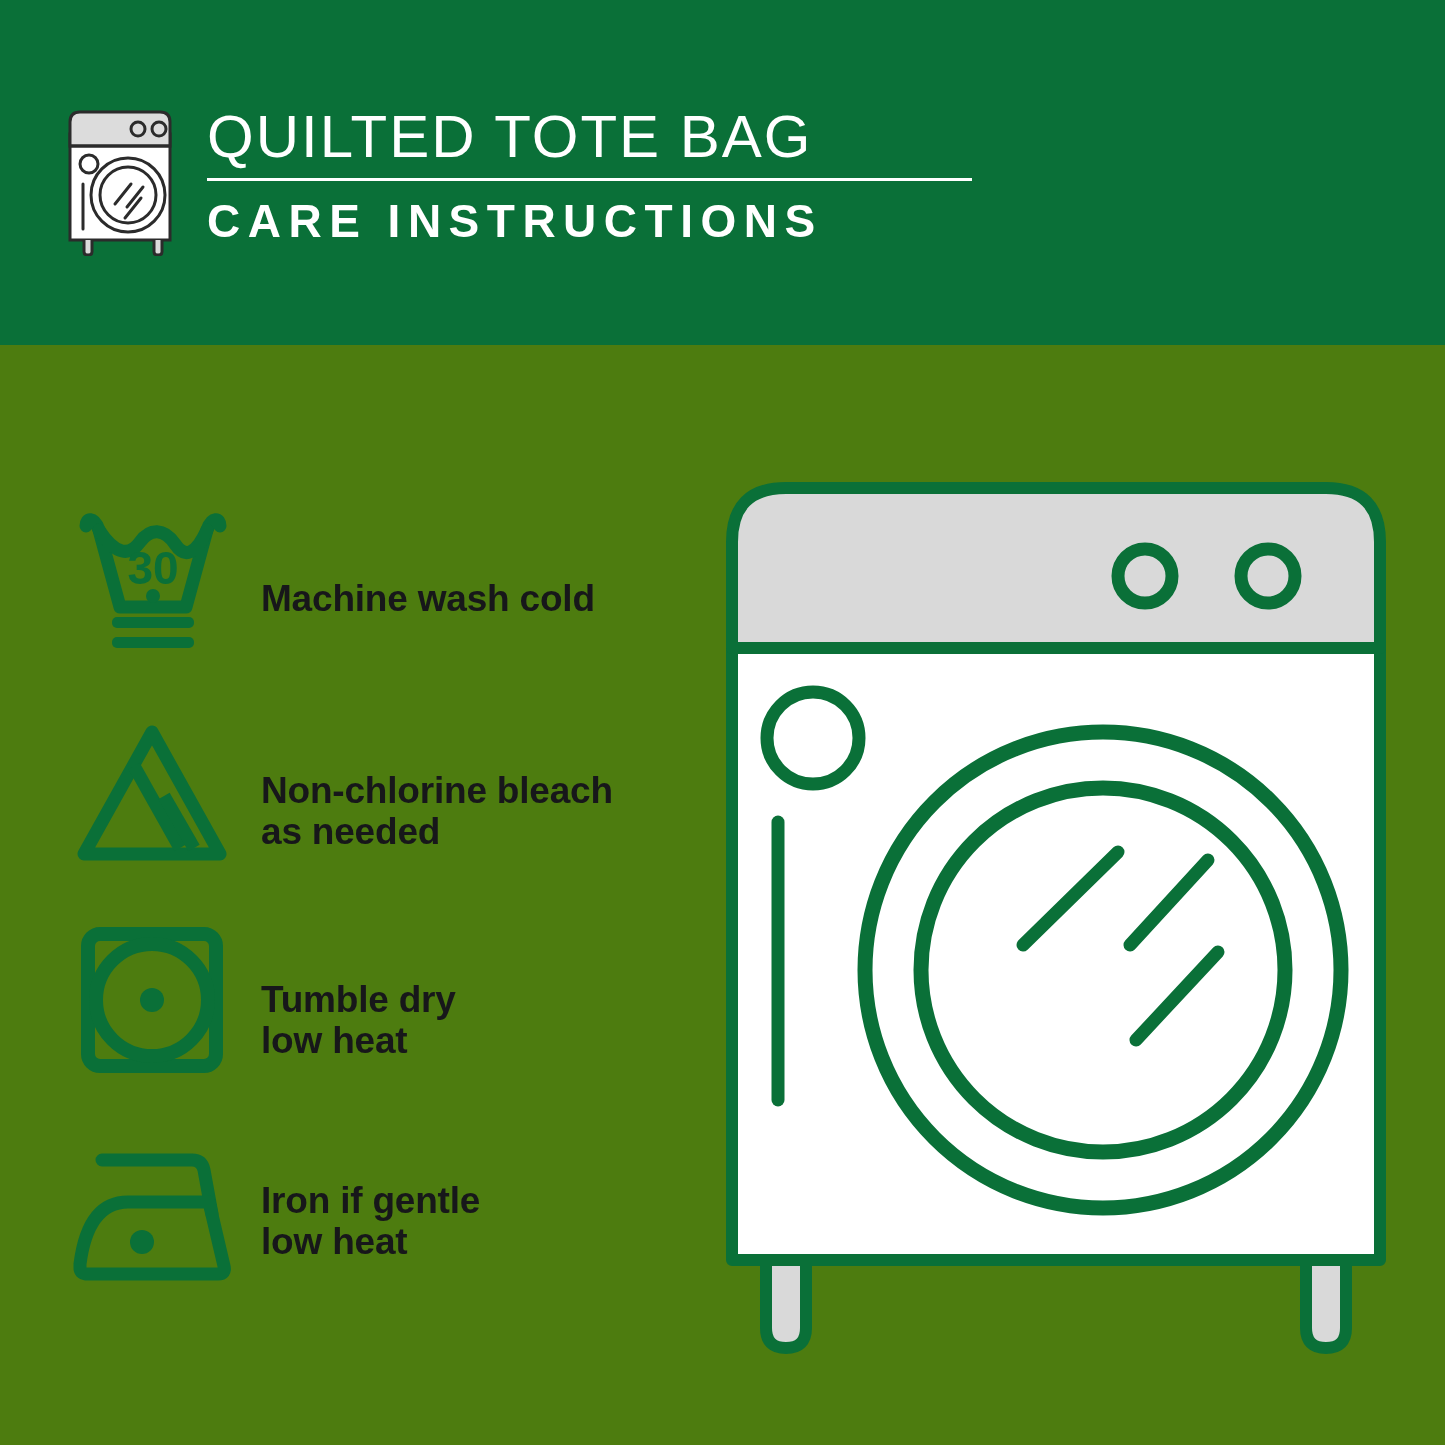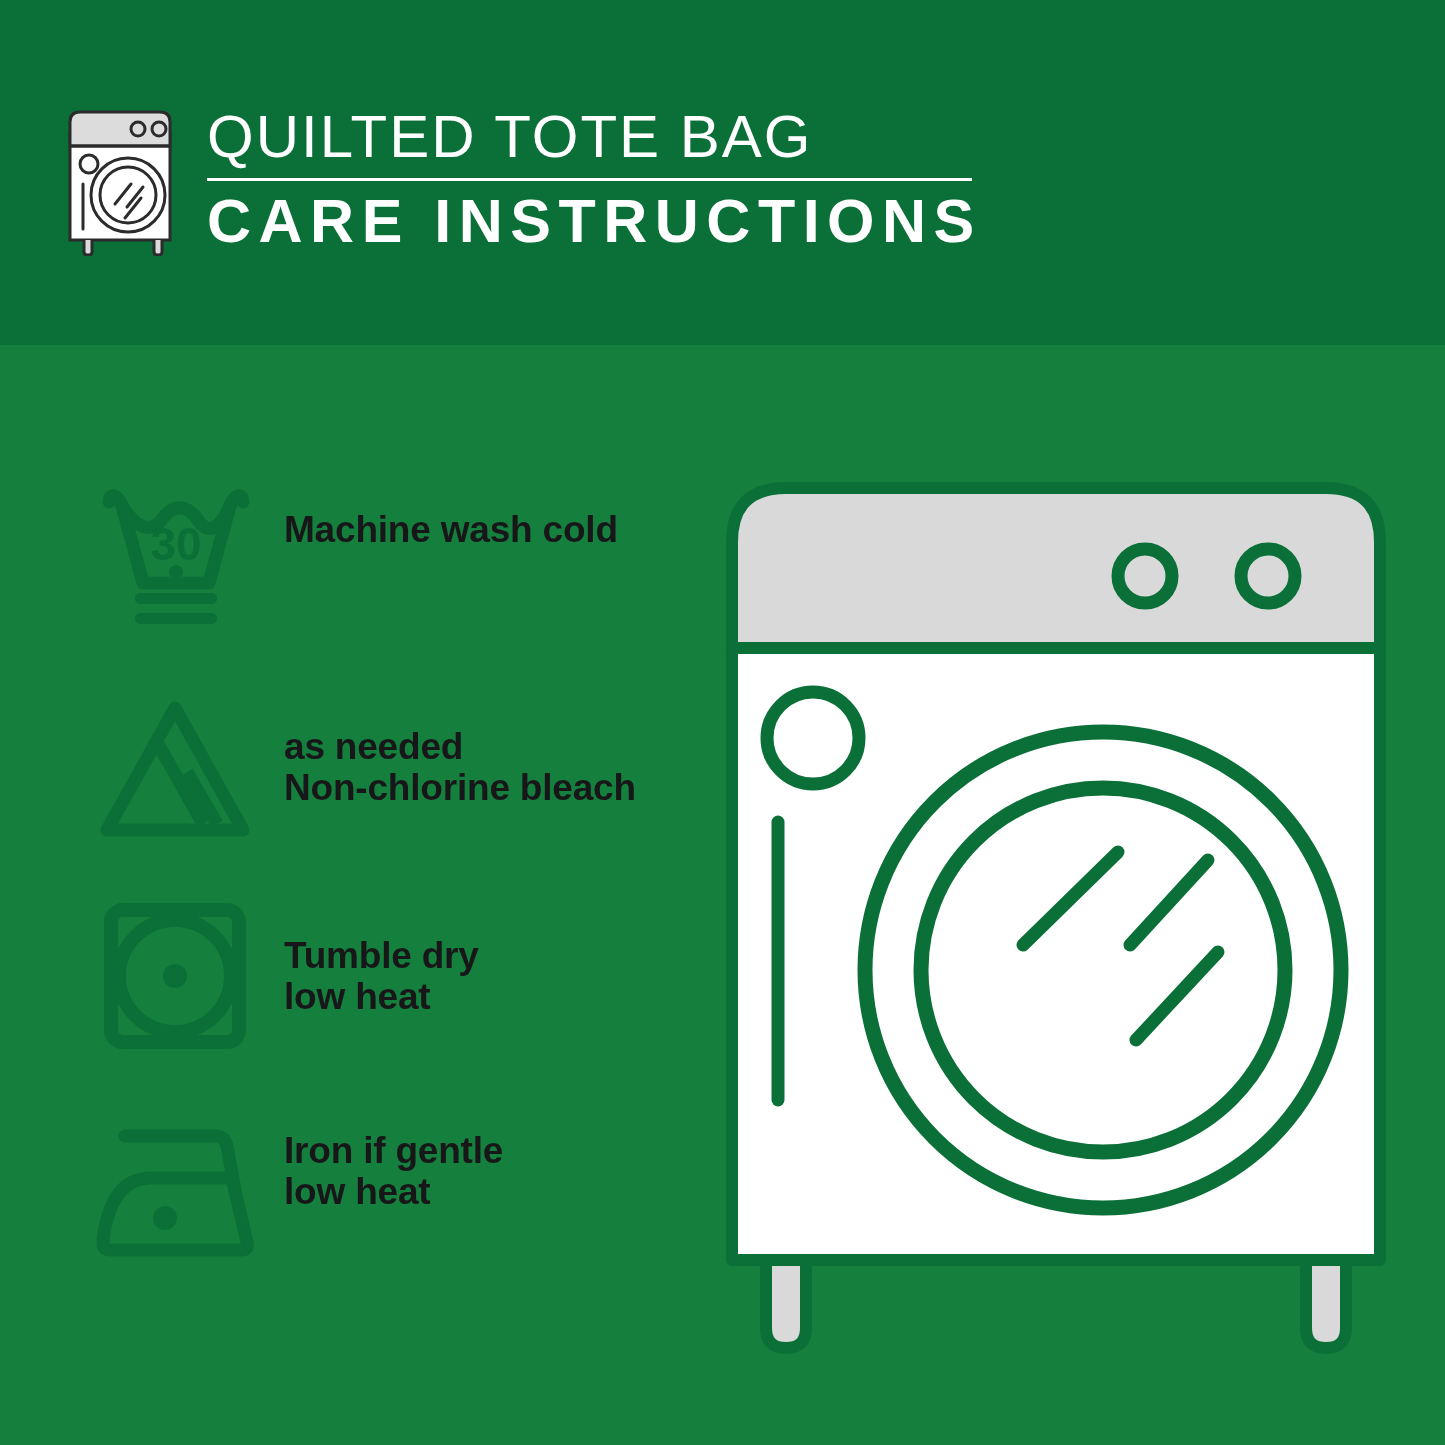--- a/index.html
+++ b/index.html
@@ -10,21 +10,21 @@
     height: 1445px;
     background: #ffffff;
     font-family: "Liberation Sans", sans-serif;
     overflow: hidden;
   }
 
   #card {
     position: relative;
     width: 1445px;
     height: 1445px;
-    background: #15803d;
+    background: #4d7c0f;
   }
 
   
   #header-band {
     position: absolute;
     left: 0;
     top: 0;
     width: 1445px;
     height: 345px;
     background: #0a7038;
@@ -59,42 +59,41 @@
     width: 765px;
     height: 3px;
     background: #ffffff;
     margin-top: 8px;
     margin-bottom: 7px;
   }
 
   #header-subtitle {
     display: block;
     color: #ffffff;
-    font-size: 61px;
+    font-size: 46px;
     line-height: 66px;
     font-weight: 700;
     letter-spacing: 7.5px;
     white-space: nowrap;
   }
 
   
   #instruction-list {
     position: absolute;
     left: 0;
     top: 480px;
     width: 700px;
   }
 
   .instruction-row {
     position: relative;
     display: flex;
-    align-items: flex-start;
+    align-items: center;
     height: 208px;
     padding-left: 68px;
-    margin-left: 23px;
   }
 
   .instruction-symbol {
     width: 168px;
     flex: 0 0 168px;
     height: 160px;
     display: flex;
     align-items: flex-start;
     justify-content: flex-start;
   }
@@ -209,22 +208,22 @@
       <div class="instruction-symbol">
         <svg viewBox="0 0 168 160" width="168" height="160" aria-hidden="true">
 
           <path d="M84 14 L152 136 L16 136 Z" fill="none" stroke="#0a7038" stroke-width="13" stroke-linejoin="round"></path>
 
           <line x1="66" y1="48" x2="112" y2="130" stroke="#0a7038" stroke-width="13" stroke-linecap="butt"></line>
           <line x1="96" y1="78" x2="126" y2="130" stroke="#0a7038" stroke-width="13" stroke-linecap="butt"></line>
         </svg>
       </div>
       <div class="instruction-text">
+        <span class="line">Non-chlorine bleach</span>
         <span class="line">as needed</span>
-        <span class="line">Non-chlorine bleach</span>
       </div>
     </div>
 
     <div class="instruction-row" id="row-dry">
       <div class="instruction-symbol">
         <svg viewBox="0 0 168 160" width="168" height="160" aria-hidden="true">
           <rect x="20" y="12" width="128" height="132" rx="12" fill="none" stroke="#0a7038" stroke-width="14"></rect>
           <circle cx="84" cy="78" r="56" fill="none" stroke="#0a7038" stroke-width="14"></circle>
           <circle cx="84" cy="78" r="12" fill="#0a7038"></circle>
         </svg>

